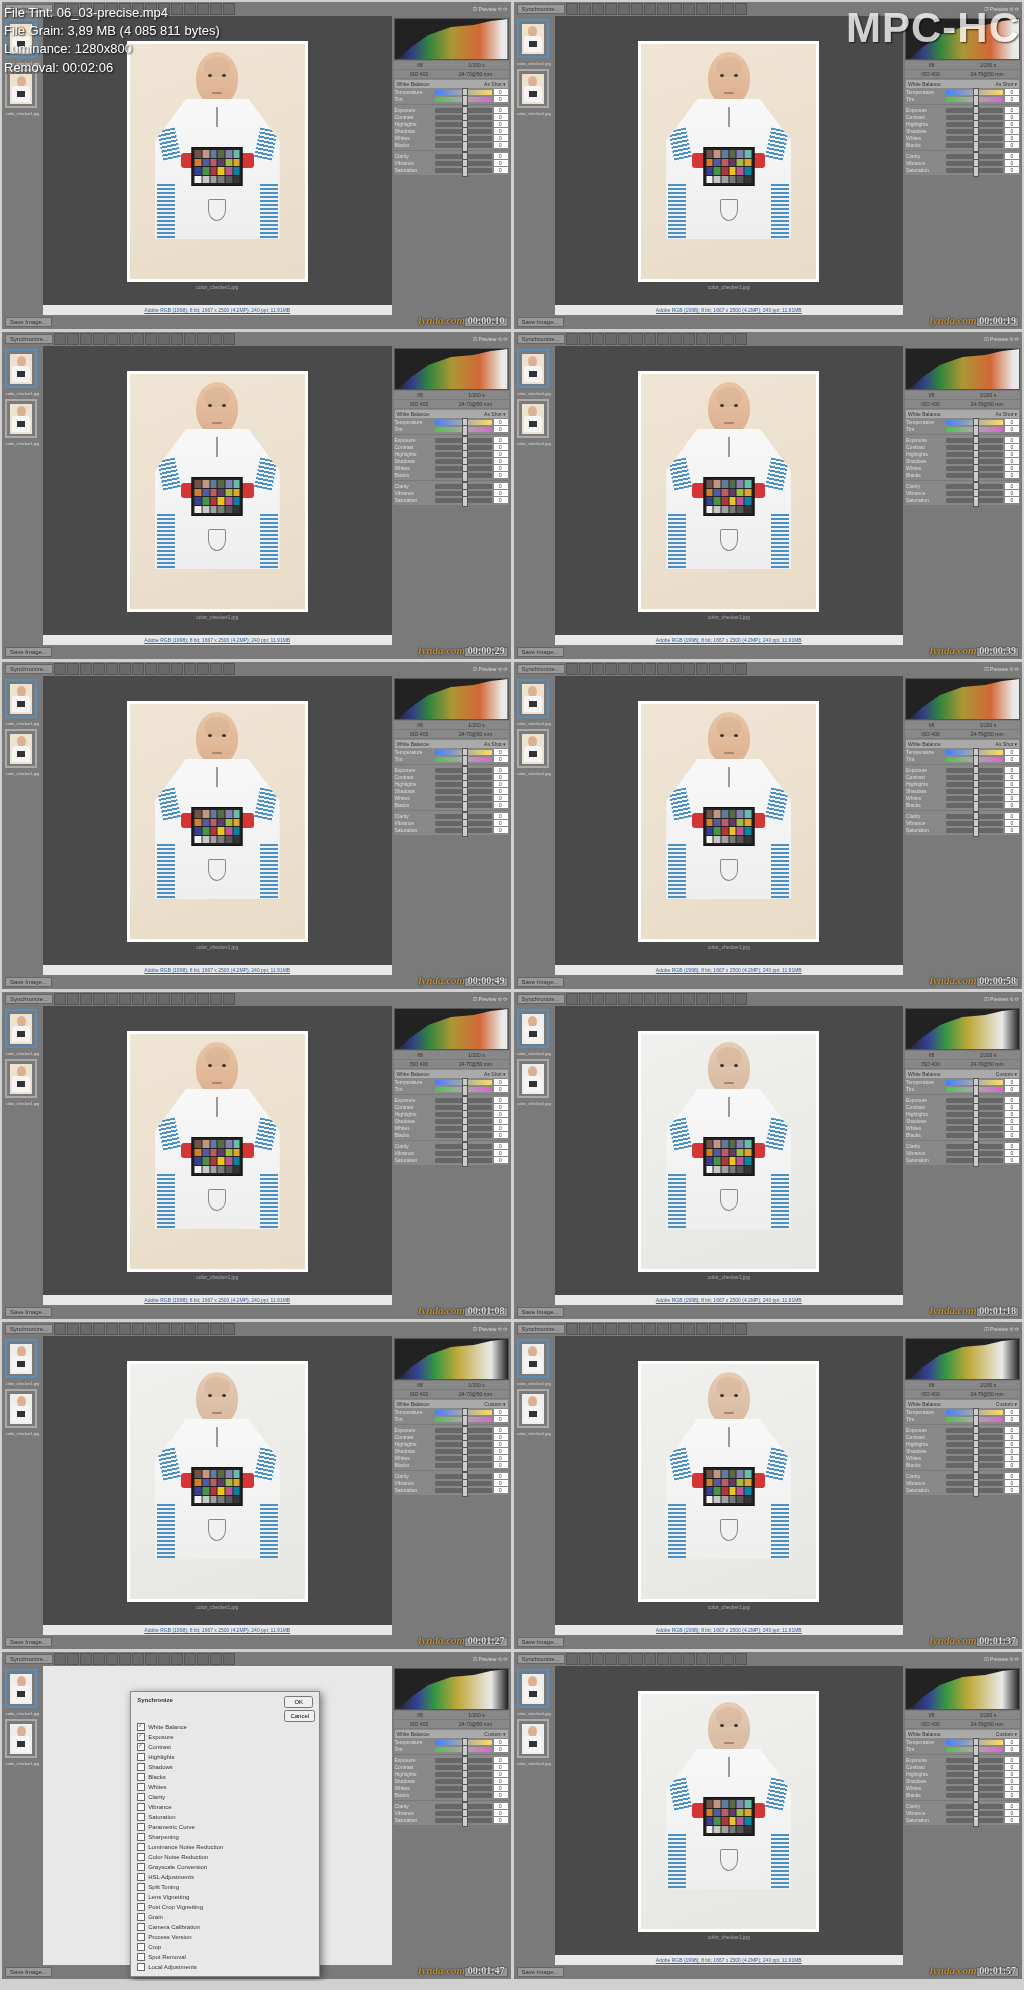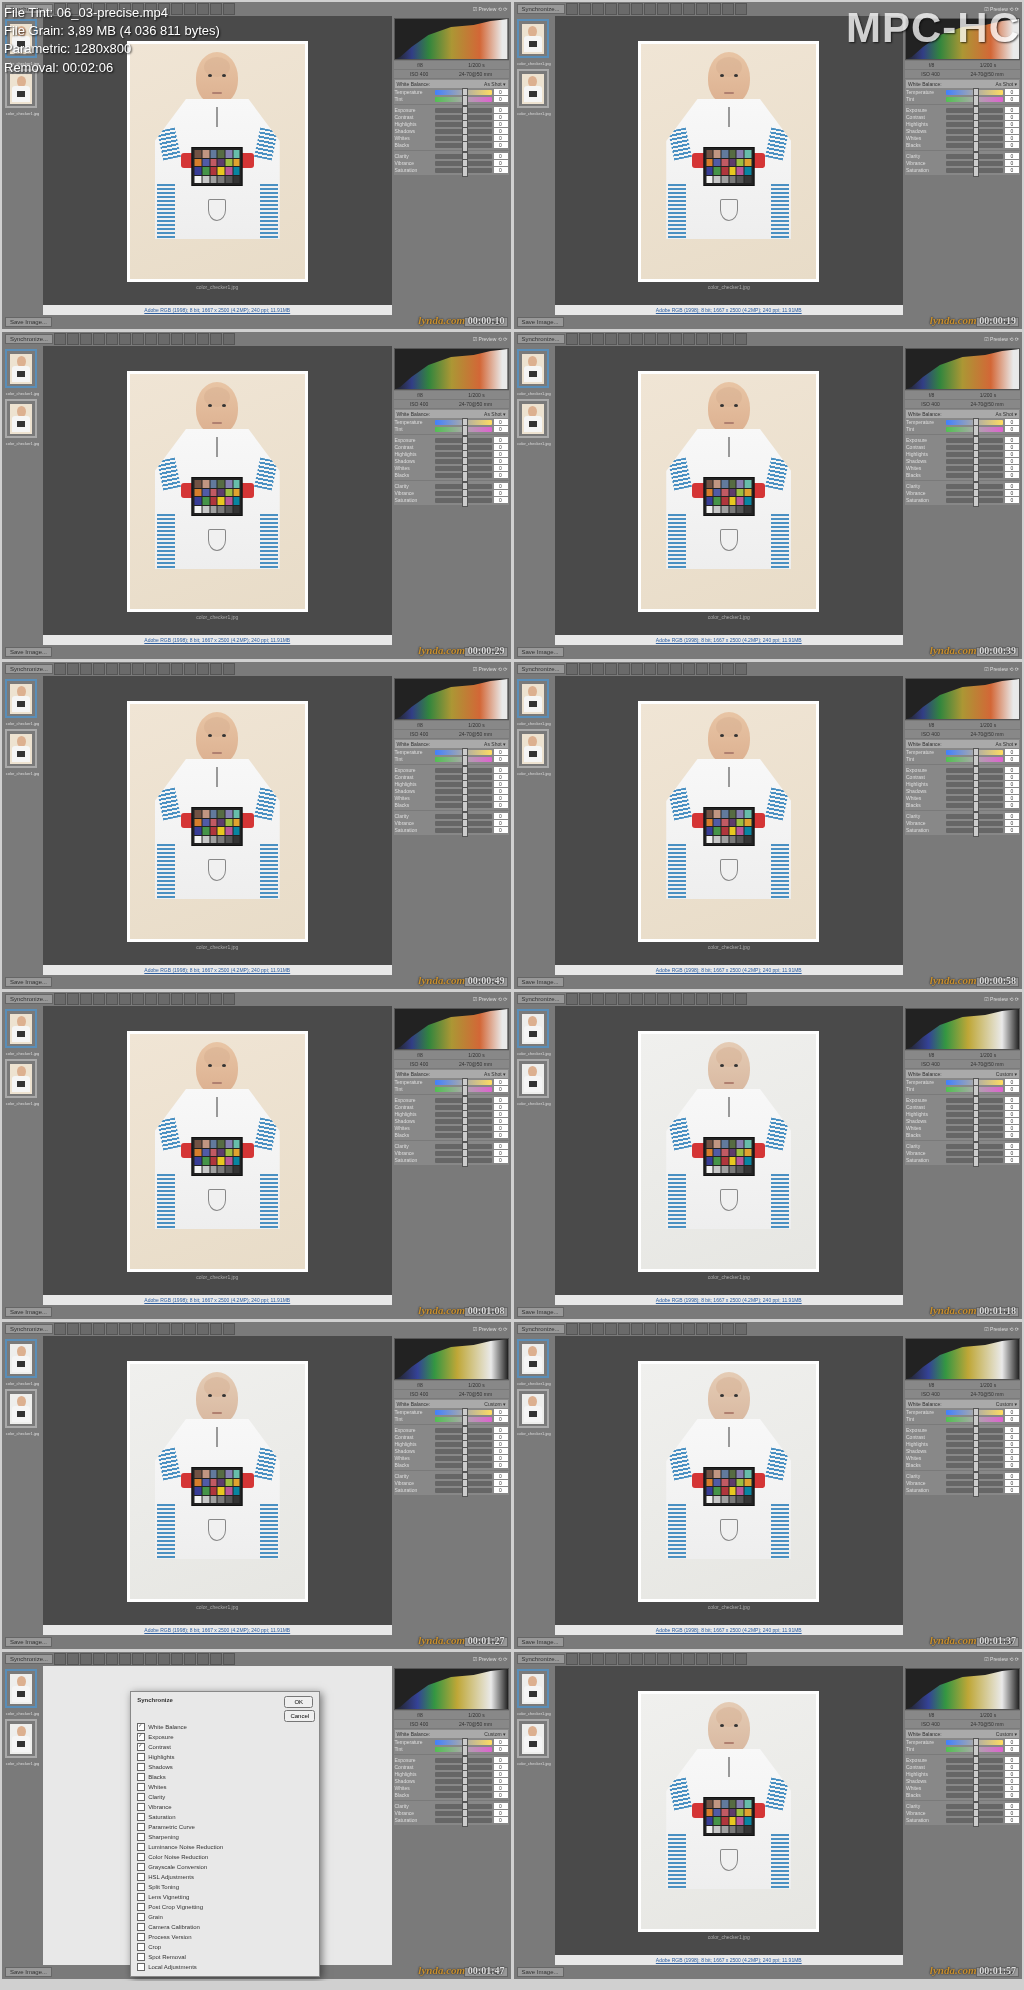--- a/index.html
+++ b/index.html
@@ -61,22 +61,22 @@
 .dialog-overlay .dlg-row { font-size:6px; padding:1px 2px; display:flex; align-items:center; gap:3px; }
 .chk { width:6px; height:6px; border:1px solid #666; background:#fff; display:inline-block; }
 .chk.on::after { content:'✓'; font-size:5px; position:relative; top:-2px; }
 </style>
 </head>
 <body>
 
 <div class="header-overlay">
   <div class="file-info">
     <div><span>File Tint:</span> <span>06_03-precise.mp4</span></div>
-    <div><span>File Grain:</span> <span>3,89 MB (4 036 811 bytes)</span></div>
-    <div><span>Parametric:</span> <span>1280x800</span></div>
+    <div><span>File Grain:</span> <span>3,89 MB (4 085 811 bytes)</span></div>
+    <div><span>Luminance:</span> <span>1280x800</span></div>
     <div><span>Removal:</span> <span>00:02:06</span></div>
   </div>
   <div class="app-name">MPC-HC</div>
 </div>
 
 <div class="grid" id="grid">
     <div class="thumb">
       <div class="toolbar">
         <span class="save-btn">Synchronize...</span>
         <div class="tool-btn"></div>

